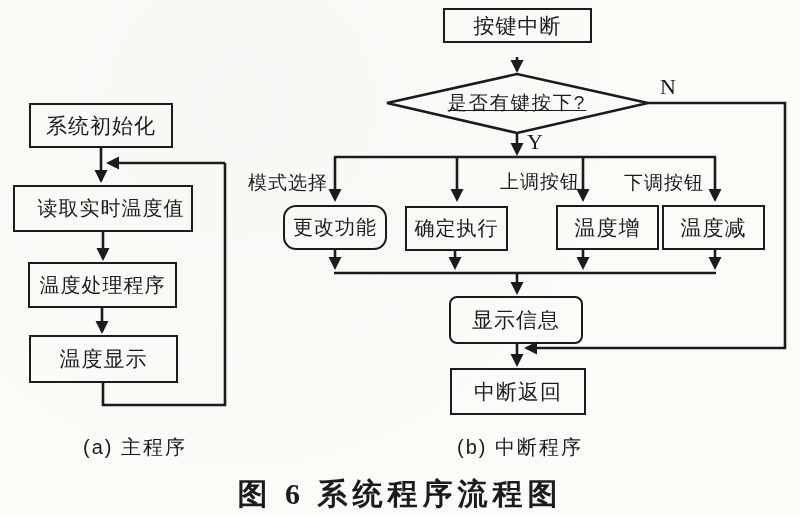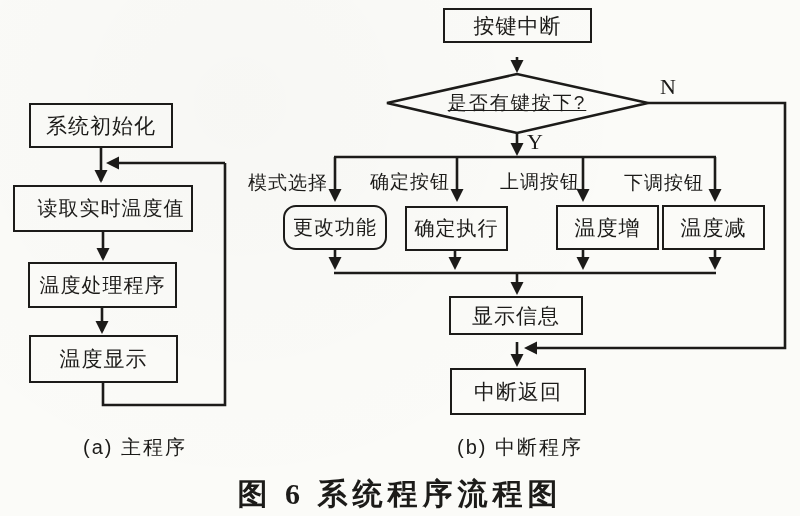--- a/index.html
+++ b/index.html
@@ -94,27 +94,26 @@
   <div class="box" style="left:28px; top:262px; width:149px; height:46px; font-size:20px;">温度处理程序</div>
   <div class="box" style="left:29px; top:335px; width:149px; height:48px;">温度显示</div>
   <div class="caption" style="left:35px; top:427px; width:200px;">(a) 主程序</div>
 
   <div class="box" style="left:443px; top:8px; width:149px; height:35px;">按键中断</div>
   <div class="diamond-text">是否有键按下?</div>
   <div class="yn" style="left:660px; top:74px;">N</div>
   <div class="yn" style="left:527px; top:129px;">Y</div>
 
   <div class="lbl" style="left:248px; top:170px;">模式选择</div>
-  <div class="lbl" style="left:370px; top:169px;">确定按钮</div>
   <div class="lbl" style="left:500px; top:169px;">上调按钮</div>
   <div class="lbl" style="left:624px; top:170px;">下调按钮</div>
 
   <div class="box" style="left:283px; top:205px; width:104px; height:45px; font-size:20px;border-radius:13px;">更改功能</div>
   <div class="box" style="left:405px; top:206px; width:103px; height:45px; font-size:20px;">确定执行</div>
   <div class="box" style="left:532px; top:205px; width:103px; height:45px;margin-left:24px;">温度增</div>
   <div class="box" style="left:662px; top:205px; width:103px; height:45px;">温度减</div>
 
-  <div class="box" style="left:449px; top:296px; width:134px; height:39px;">显示信息</div>
+  <div class="box" style="left:449px; top:296px; width:134px; height:48px;border-radius:8px;">显示信息</div>
   <div class="box" style="left:450px; top:368px; width:136px; height:47px;">中断返回</div>
   <div class="caption" style="left:420px; top:427px; width:200px;">(b) 中断程序</div>
 
   <div class="fig-caption">图 6  系统程序流程图</div>
 </div>
 
 </body></html>

